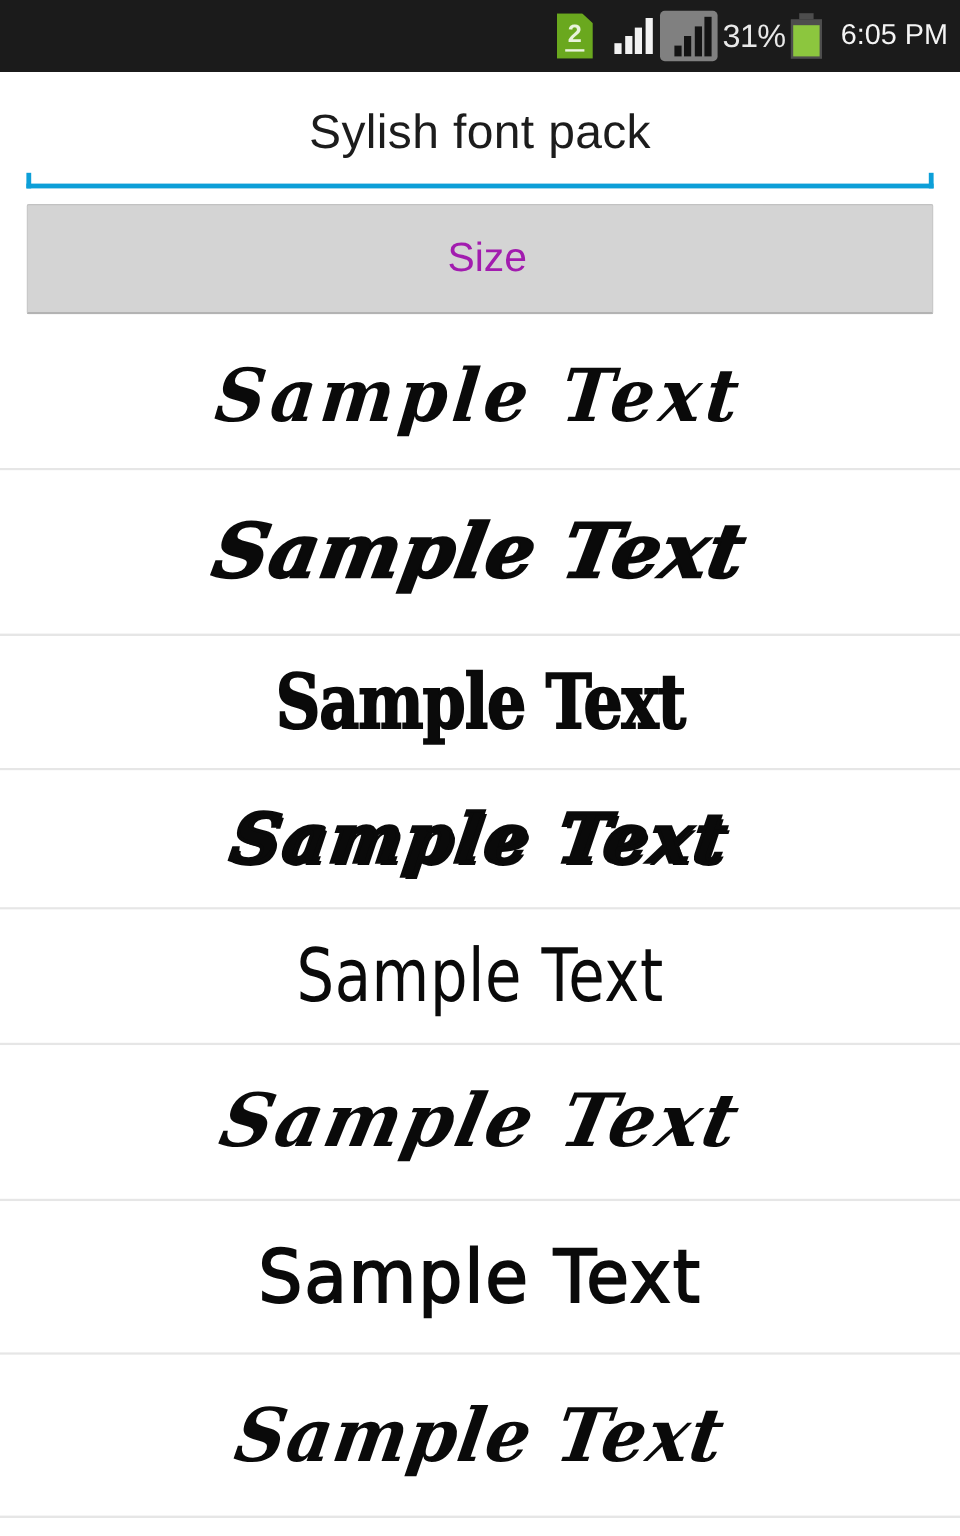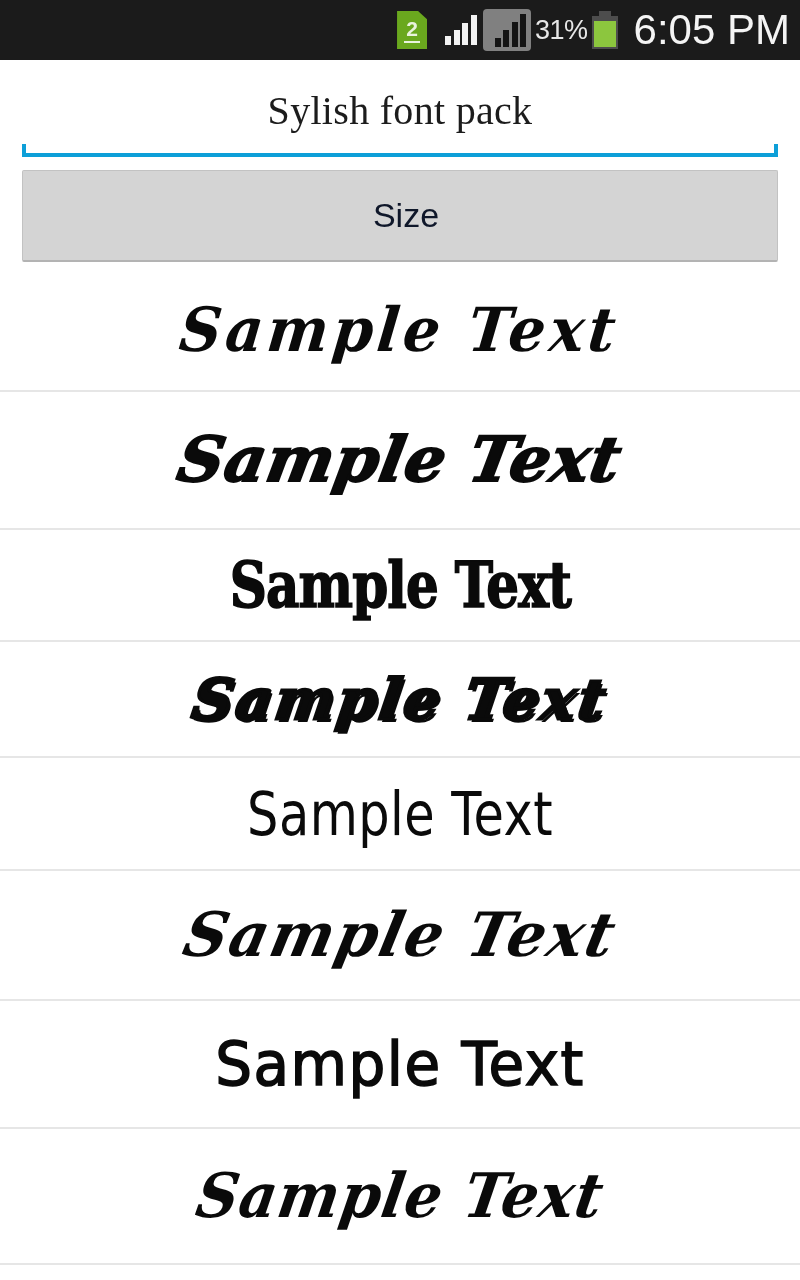--- a/index.html
+++ b/index.html
@@ -111,39 +111,39 @@
   .batt-fill{
     position:absolute;
     left:2px; bottom:2px;
     width:22px;
     height:26px;
     background:#8cc63e;
   }
 
   .clock{
     color:#f4f4f4;
-    font-size:42px;
+    font-size:24px;
     letter-spacing:0px;
     font-family:"Liberation Sans", sans-serif;
   }
 
   
   .title-wrap{
     position:relative;
     width:800px;
     height:100px;
     background:#ffffff;
     display:flex;
     align-items:center;
     justify-content:center;
   }
   .title-text{
     font-size:40px;
     color:#1c1c1c;
-    font-family:Liberation Serif, serif;
+    font-family:Liberation Sans, sans-serif;
     letter-spacing:0.3px;
   }
   .edit-underline{
     position:absolute;
     left:22px;
     right:22px;
     bottom:3px;
     height:4px;
     background:#0d9fd8;
   }
@@ -171,21 +171,21 @@
     flex:1;
     height:92px;
     background:#d4d4d4;
     border:1px solid #c2c2c2;
     border-bottom:2px solid #b3b3b3;
     border-radius:2px;
     display:flex;
     align-items:center;
     justify-content:center;
     font-size:34px;
-    color:#0f172a;
+    color:#a21caf;
     font-family:"Liberation Sans", sans-serif;
     cursor:pointer;
     padding-left:12px;
   }
 
   
   .font-list{
     width:800px;
     background:#ffffff;
   }

